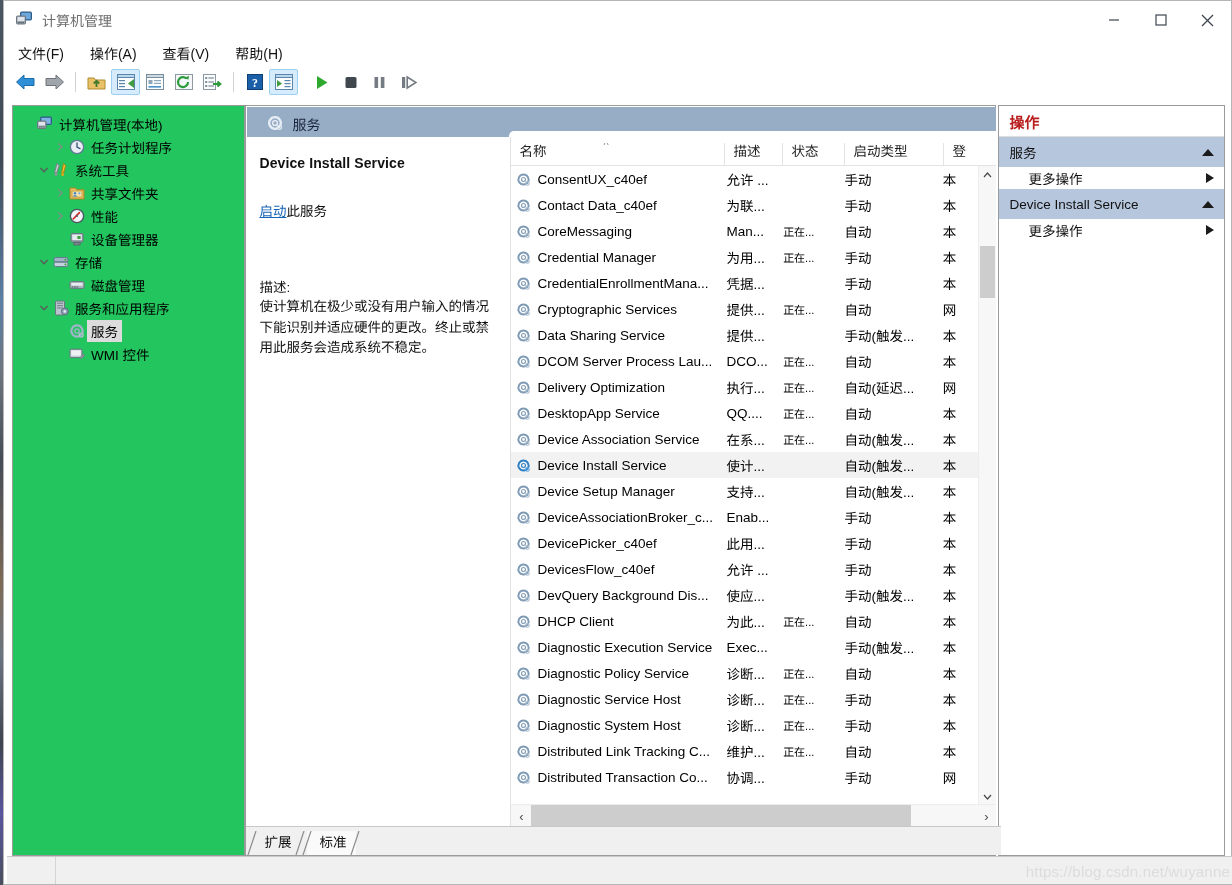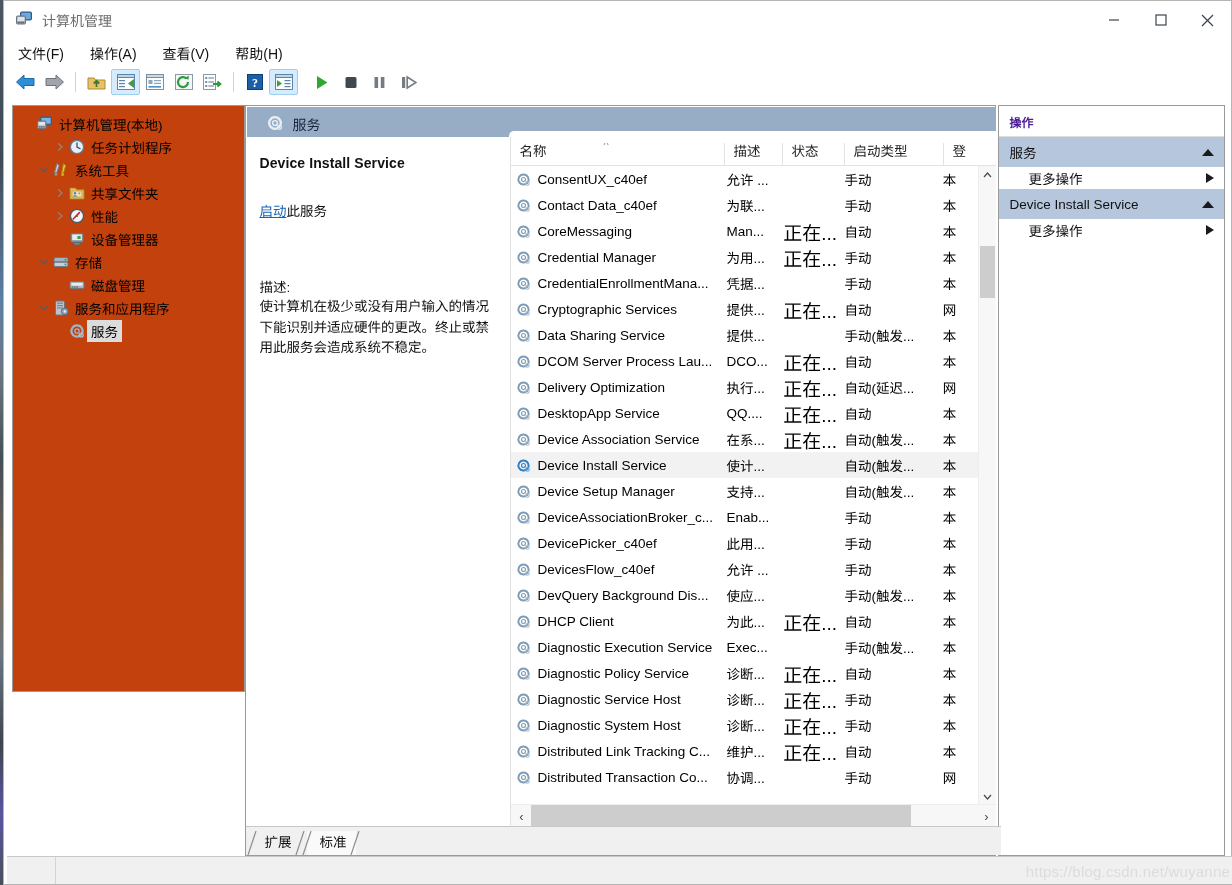--- a/index.html
+++ b/index.html
@@ -38,21 +38,21 @@
   .toolbar{height:30px;display:flex;align-items:center;padding-left:7px;gap:0;background:#ffffff;}
   .tb{width:29px;height:26px;display:flex;align-items:center;justify-content:center;box-sizing:border-box;}
   .tb.pressed{background:#d6ebfb;border:1px solid #9bd0f0;border-radius:2px;}
   .tbsep{width:1px;height:20px;background:#d2d2d2;margin:0 6px;}
   .tbgap{width:9px;}
 
   
   .body{position:absolute;left:8px;top:104px;width:1213px;height:751px;display:flex;}
 
   
-  .treepane{width:234px;height:587px;border:1px solid #9a9a9a;box-sizing:border-box;background:#c2410c;
+  .treepane{width:234px;height:751px;border:1px solid #9a9a9a;box-sizing:border-box;background:#22c55e;
             overflow:hidden;position:relative;}
   .tree{padding:6px 0 0 0;}
   .trow{display:flex;align-items:center;height:23px;padding-left:6px;white-space:nowrap;}
   .trow .ind{display:inline-block;}
   .twist{width:17px;height:23px;display:flex;align-items:center;justify-content:center;flex:0 0 17px;}
   .tlabel{font-size:13.5px;color:#000;margin-left:5px;}
   .ticon{width:18px;height:17px;flex:0 0 18px;display:flex;align-items:center;justify-content:center;}
   .trow.sel .tlabel{background:#dcdcdc;padding:1px 4px;margin-left:1px;}
 
   
@@ -83,21 +83,21 @@
   .lhead .hc{font-size:13.5px;color:#222;padding:0 0 5px 8px;box-sizing:border-box;
              border-left:1px solid #e3e3e3;height:22px;display:flex;align-items:flex-end;position:relative;}
   .lhead .hc:first-child{border-left:none;}
   .sortmark{position:absolute;left:92px;top:-4px;font-size:11px;color:#8a8a8a;}
   .lrows{position:absolute;left:0;top:29px;right:17px;bottom:22px;overflow:hidden;}
   .lrow{display:flex;height:26px;align-items:center;white-space:nowrap;}
   .lrow.sel{background:#f2f2f2;}
   .c-name{width:213px;display:flex;align-items:center;box-sizing:border-box;padding-left:5px;overflow:hidden;}
   .c-name .nm{margin-left:6px;font-size:13.5px;}
   .c-desc{width:58px;font-size:13.5px;box-sizing:border-box;padding-left:4px;overflow:hidden;}
-  .c-stat{width:62px;font-size:19px;box-sizing:border-box;padding-left:3px;overflow:hidden;}
+  .c-stat{width:62px;font-size:11px;box-sizing:border-box;padding-left:3px;overflow:hidden;}
   .c-start{width:99px;font-size:13.5px;box-sizing:border-box;padding-left:3px;overflow:hidden;}
   .c-log{width:40px;font-size:13.5px;box-sizing:border-box;padding-left:3px;overflow:hidden;}
 
   
   .vsb{position:absolute;right:0;top:29px;width:17px;bottom:22px;background:#f7f7f7;
        border-left:1px solid #ededed;}
   .vsb .arr{height:17px;display:flex;align-items:center;justify-content:center;color:#5a5a5a;font-size:9px;}
   .vsb .thumb{position:absolute;left:1px;width:15px;top:80px;height:52px;background:#cdcdcd;}
   
   .hsb{position:absolute;left:0;right:0;bottom:0;height:22px;background:#f7f7f7;border-top:1px solid #ededed;
@@ -109,22 +109,22 @@
   
   .tabs{position:absolute;left:0;bottom:0;width:749px;height:28px;background:#f0f0f0;
         border-top:1px solid #c8c8c8;display:flex;align-items:flex-end;padding-left:6px;}
   .tab{position:relative;height:24px;line-height:24px;font-size:13.5px;color:#111;
        padding:0 10px 0 12px;box-sizing:border-box;background:#f0f0f0;}
   .tab .sl-l,.tab .sl-r{position:absolute;top:0;width:10px;height:24px;}
   .tab.active{background:#fafafa;}
 
   
   .actpane{width:228px;height:751px;margin-left:3px;border:1px solid #9a9a9a;box-sizing:border-box;background:#fff;}
-  .act-title{height:30px;display:flex;align-items:center;padding-left:11px;font-size:12px;
-             font-weight:bold;color:#4c1d95;background:#fff;border-bottom:1px solid #dedede;}
+  .act-title{height:30px;display:flex;align-items:center;padding-left:11px;font-size:15px;
+             font-weight:bold;color:#b91c1c;background:#fff;border-bottom:1px solid #dedede;}
   .act-group{height:30px;display:flex;align-items:center;justify-content:space-between;
              padding:0 10px 0 11px;background:#b6c7dd;font-size:13.5px;color:#111;}
   .act-item{height:22px;display:flex;align-items:center;justify-content:space-between;
             padding:0 10px 0 30px;font-size:13.5px;color:#111;background:#fff;}
   .caret-up{width:0;height:0;border-left:6px solid transparent;border-right:6px solid transparent;
             border-bottom:7px solid #1b1b1b;}
   .caret-right{width:0;height:0;border-top:5px solid transparent;border-bottom:5px solid transparent;
                border-left:8px solid #1b1b1b;}
 
   
@@ -437,20 +437,32 @@
               <span class="twist"></span>
               <span class="ticon">
                 <svg width="16" height="16" viewBox="0 0 16 16">
                   <path d="M8 2.4 a5.6 5.6 0 1 1 -0.01 0" fill="none" stroke="#9fb4c8" stroke-width="2.2"></path>
                   <circle cx="8" cy="8" r="2.2" fill="none" stroke="#9fb4c8" stroke-width="1.3"></circle>
                   <circle cx="12.2" cy="12" r="2" fill="none" stroke="#b3c4d4" stroke-width="1.2"></circle>
                 </svg>
               </span>
               <span class="tlabel">服务</span>
             </div>
+            <div class="trow">
+              <span class="ind" style="width: 32px;"></span>
+              <span class="twist"></span>
+              <span class="ticon">
+                <svg width="16" height="16" viewBox="0 0 16 16">
+                  <rect x="1" y="3.2" width="12" height="8.4" rx="1" fill="#c3ccd4" stroke="#6b7680"></rect>
+                  <rect x="2.2" y="4.4" width="9.6" height="5.2" fill="#eef2f5"></rect>
+                  <path d="M11 11.6 l3.4 -3.4 1.2 1.2 -3.4 3.4 z" fill="#9aa5ae" stroke="#6b7680"></path>
+                </svg>
+              </span>
+              <span class="tlabel">WMI 控件</span>
+            </div>
           </div>
       </div>
 
       <div class="centerpane">
         <div class="mmc-frame">
 
           <div class="svc-band">
             <div class="svc-band-title">
               <span>
                 <svg width="16" height="16" viewBox="0 0 16 16">

